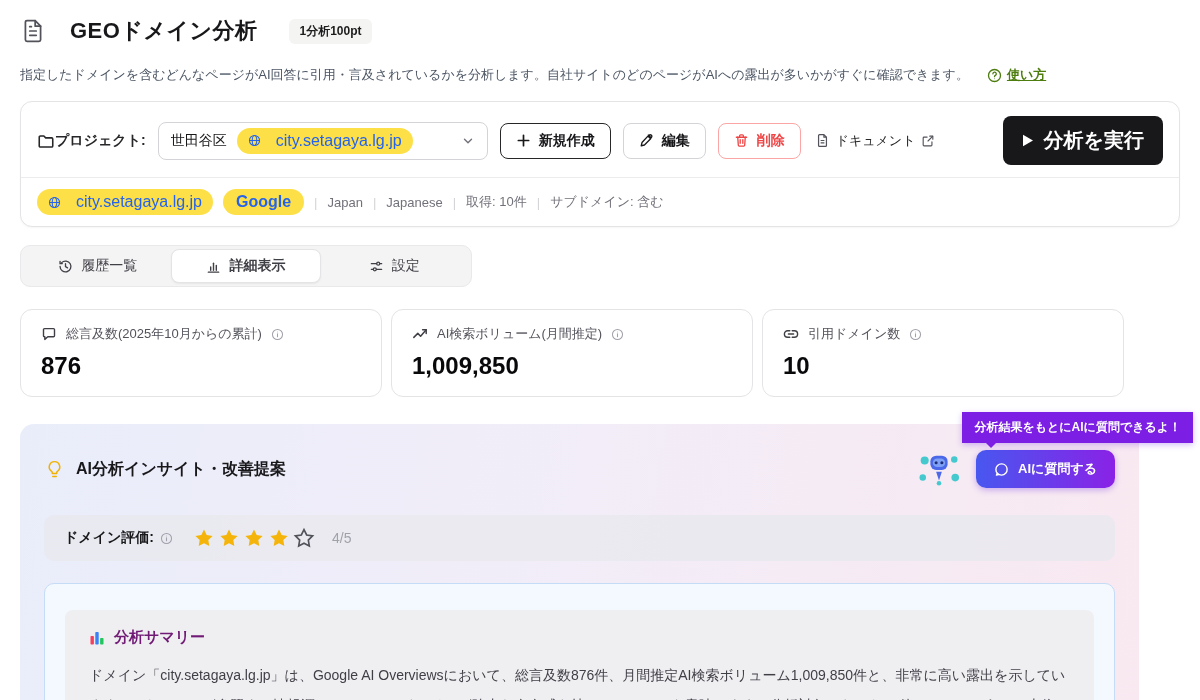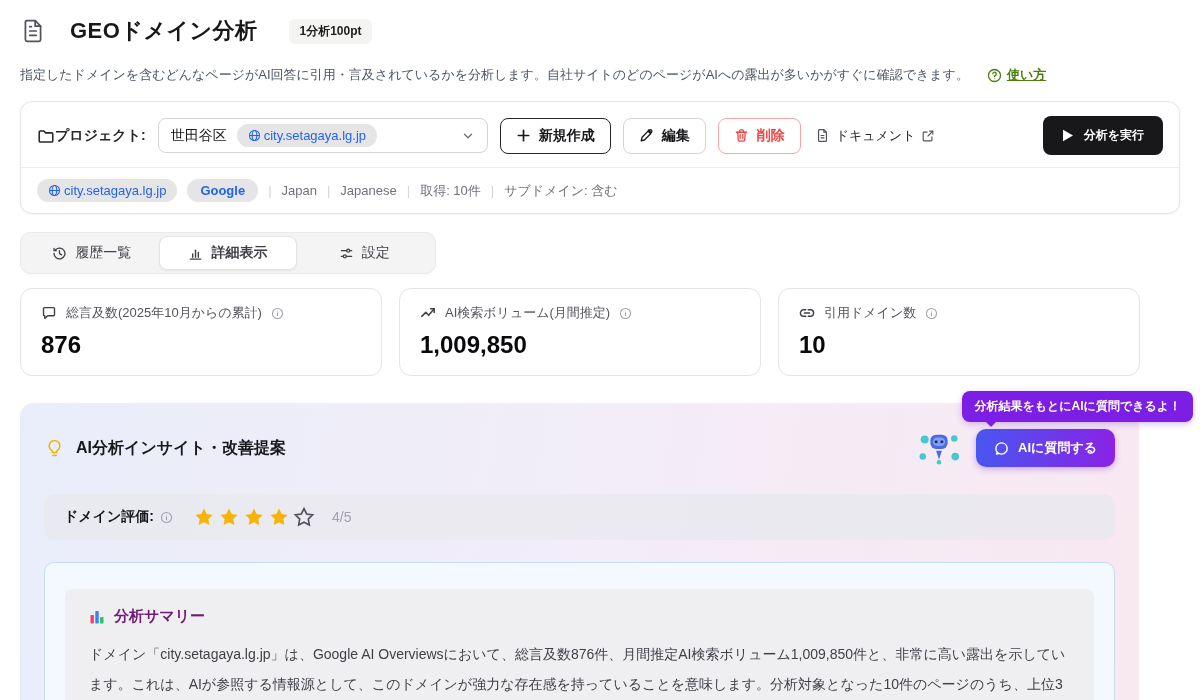--- a/index.html
+++ b/index.html
@@ -21,67 +21,67 @@
   .help-link .lbl { text-decoration:underline; }
 
   
   .project-card { margin-top:17px; width:1160px; background:#fff; border:1px solid #e4e4e7;
     border-radius:12px; padding:14px 16px 11px; box-shadow:0 1px 2px rgba(0,0,0,.04); }
   .proj-row { display:flex; align-items:center; gap:12px; }
   .proj-label { display:flex; align-items:center; font-size:14px; font-weight:bold; color:#27272a; }
   .proj-select { display:flex; align-items:center; gap:10px; border:1px solid #d4d4d8;
     border-radius:8px; padding:5px 12px; min-width:330px; background:#fff; cursor:pointer; }
   .proj-select .name { font-size:14px; color:#18181b; }
-  .pill-blue { display:inline-flex; align-items:center; gap:3px; background:#e5e5e5; color:#2563eb;
-    border-radius:999px; padding:4px 11px; font-size:13px; }
+  .pill-blue { display:inline-flex; align-items:center; gap:15px; background:#fde047; color:#2563eb;
+    border-radius:999px; padding:4px 11px; font-size:16px; }
   .proj-select .chev { margin-left:auto; color:#71717a; }
   .btn { display:inline-flex; align-items:center; gap:8px; background:#fff; border-radius:8px;
     padding:8px 15px; font-size:14px; cursor:pointer; white-space:nowrap; }
   .btn-create { border:1.5px solid #27272a; font-weight:bold; color:#18181b; }
   .btn-edit { border:1px solid #d4d4d8; font-weight:bold; color:#18181b; }
   .btn-delete { border:1px solid #fca5a5; font-weight:bold; color:#ef4444; }
   .doc-link { display:inline-flex; align-items:center; gap:6px; font-size:13px; color:#27272a;
     cursor:pointer; margin-left:2px; }
   .doc-link svg { color:#52525b; }
   .run-btn { margin-left:auto; display:inline-flex; align-items:center; gap:10px; background:#18181b;
-    color:#fff; border:none; border-radius:8px; padding:11px 19px; font-size:12px; font-weight:bold; cursor:pointer; }
+    color:#fff; border:none; border-radius:8px; padding:11px 19px; font-size:20px; font-weight:bold; cursor:pointer; }
   .card-divider { border:none; border-top:1px solid #ececee; margin:12px -16px 0; }
   .meta-row { display:flex; align-items:center; gap:10px; padding-top:11px; font-size:13px; }
   .pill-engine { font-weight:bold; padding:4px 13px; }
   .meta-sep { color:#d4d4d8; }
   .meta-item { color:#71717a; }
 
   
-  .tabs { margin-top:18px; width:416px; display:flex; background:#f4f4f5; border:1px solid #e9e9eb;
+  .tabs { margin-top:18px; width:452px; display:flex; background:#f4f4f5; border:1px solid #e9e9eb;
     border-radius:10px; padding:3px; }
   .tab { flex:1; display:flex; align-items:center; justify-content:center; gap:8px; padding:7px 0;
     font-size:14px; color:#3f3f46; border-radius:8px; cursor:pointer; }
   .tab.active { background:#fff; border:1px solid #e4e4e7; font-weight:bold;
     box-shadow:0 1px 2px rgba(0,0,0,.06); }
 
   
-  .stats { margin-top:14px; display:flex; gap:17px; }
+  .stats { margin-top:22px; display:flex; gap:9px; }
   .stat-card { width:362px; background:#fff; border:1px solid #e4e4e7; border-radius:12px; padding:15px 20px 16px; }
   .stat-head { display:flex; align-items:center; gap:9px; font-size:13px; color:#52525b; }
   .stat-head .icon { color:#3f3f46; }
   .info-icon { color:#a1a1aa; cursor:pointer; }
   .stat-value { margin-top:9px; font-size:24px; font-weight:bold; color:#09090b; }
 
   
   .insight { position:relative; margin-top:27px; width:1119px; border-radius:14px;
     background:linear-gradient(100deg,#e9edfa 0%,#f2edf8 48%,#f9e8f0 100%); padding:24px 24px 40px; }
   .insight-head { display:flex; align-items:center; gap:11px; }
   .insight-title { font-size:16px; font-weight:bold; color:#18181b; }
   .insight-right { margin-left:auto; display:flex; align-items:center; gap:14px; }
   .ask-wrap { position:relative; }
   .ask-btn { display:inline-flex; align-items:center; gap:9px; border:none; cursor:pointer;
     background:linear-gradient(90deg,#4857ef,#8a22e6); color:#fff; font-size:13px; font-weight:bold;
     padding:10px 18px; border-radius:10px; box-shadow:0 2px 6px rgba(110,40,230,.35); }
   .ask-tooltip { position:absolute; bottom:calc(100% + 7px); right:-78px; background:#7c1ee3; color:#fff;
-    font-size:12px; font-weight:bold; padding:7px 12px; border-radius:8px; white-space:nowrap;
+    font-size:12px; font-weight:bold; padding:7px 12px; border-radius:0; white-space:nowrap;
     box-shadow:0 2px 6px rgba(110,40,230,.3); }
   .ask-tooltip::after { content:""; position:absolute; top:100%; left:24px; border:5px solid transparent;
     border-top-color:#7c1ee3; }
 
   .rating-bar { margin-top:25px; display:flex; align-items:center; gap:6px; background:rgba(233,233,238,.85);
     border-radius:10px; height:46px; padding:0 20px; }
   .rating-label { font-size:14px; font-weight:bold; color:#18181b; }
   .star-rating { display:flex; align-items:center; gap:3px; margin-left:14px; }
   .star { width:22px; height:22px; }
   .star.filled path { fill:#f5b40a; }

